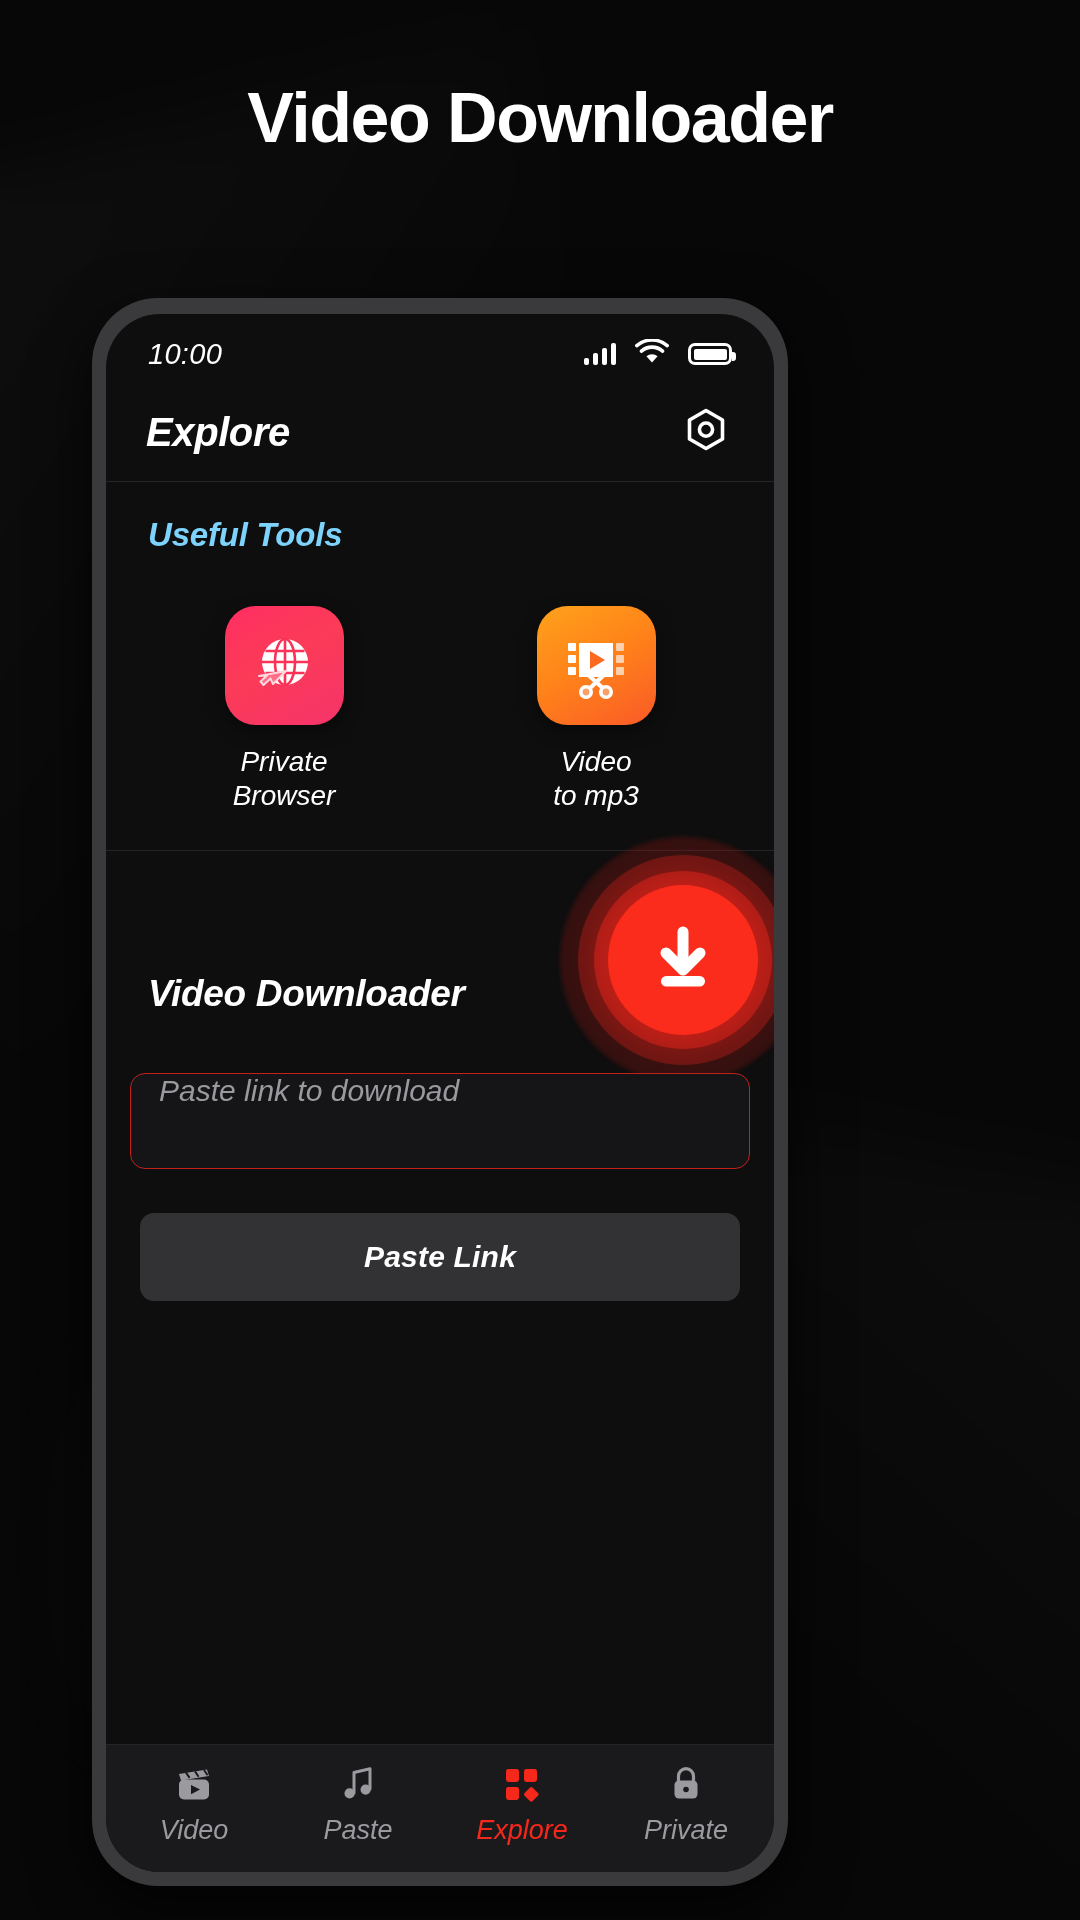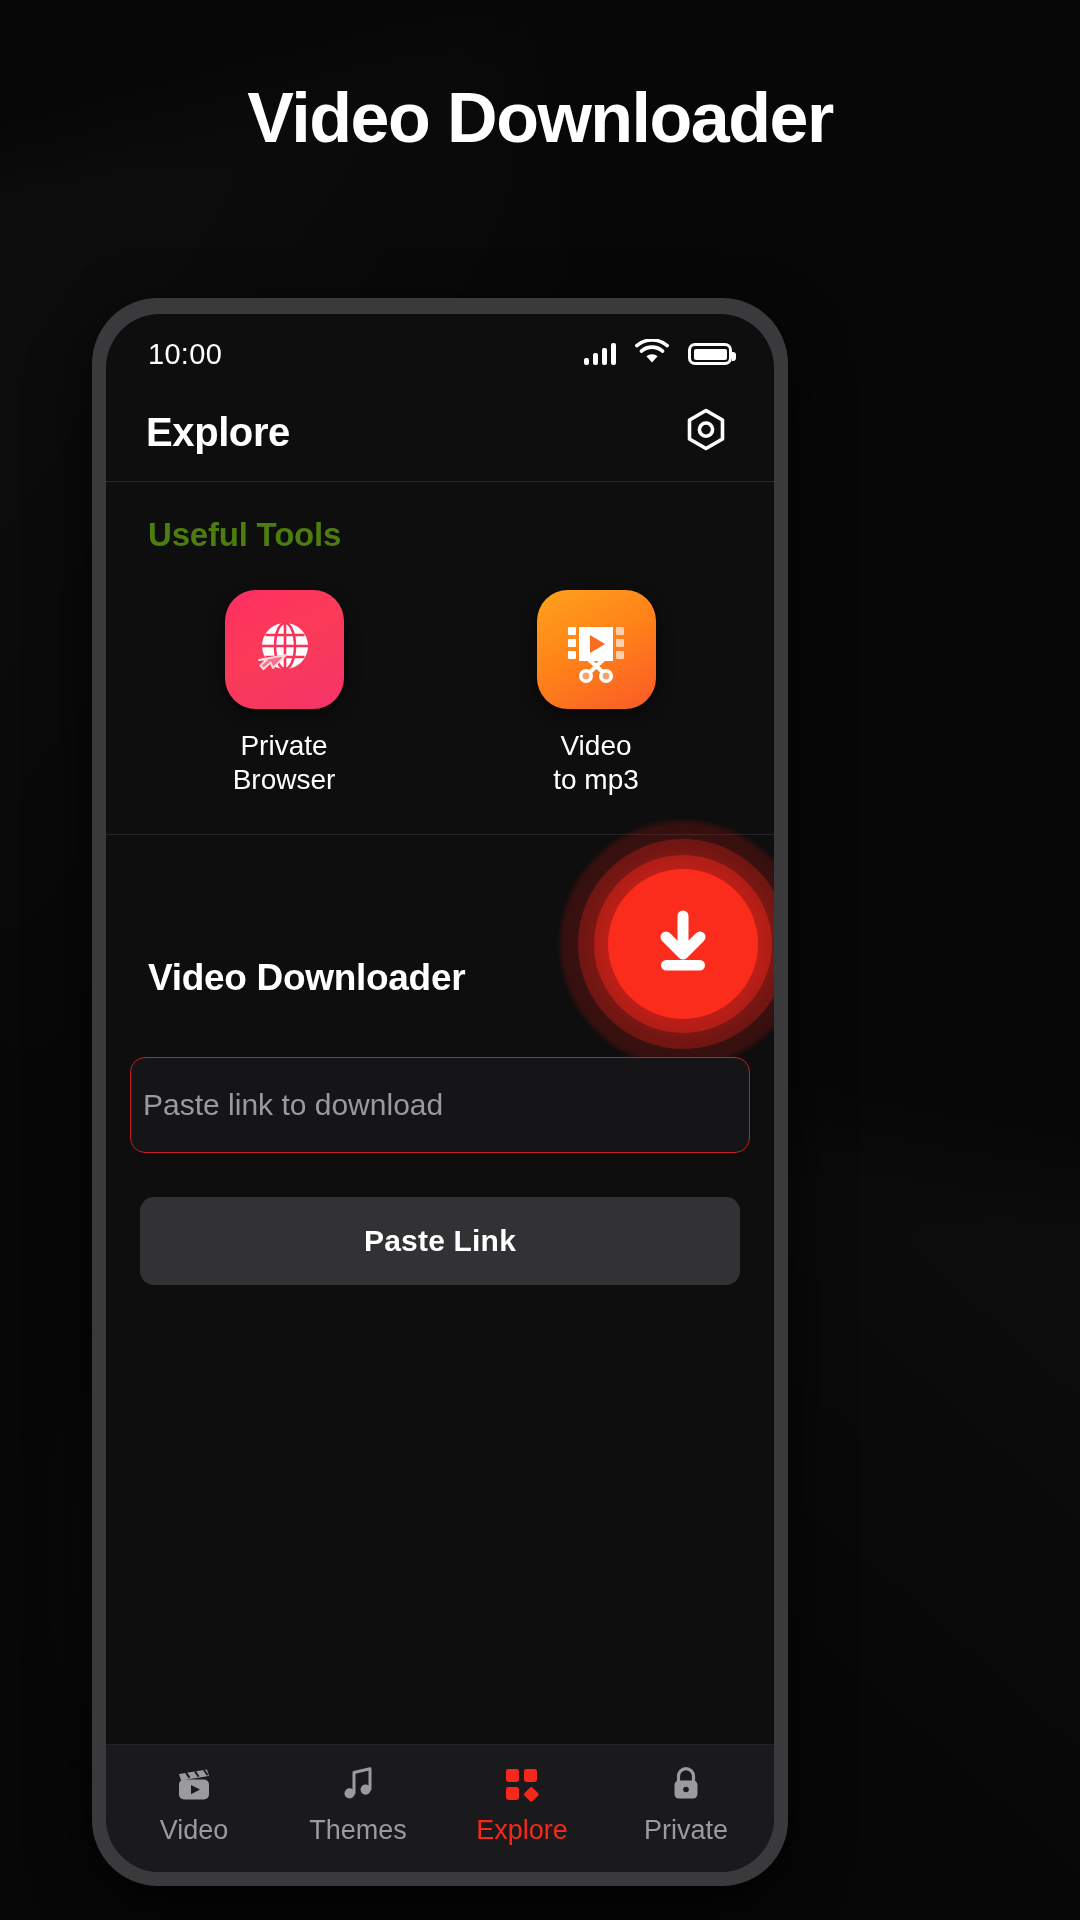--- a/index.html
+++ b/index.html
@@ -39,20 +39,21 @@
 
   
   .phone{
     position:absolute;
     left:92px; top:298px;
     width:696px; height:1588px;
     border-radius:66px;
     background:#3a3a3c;
     padding:16px 14px 14px 14px;
     box-shadow:0 22px 60px rgba(0,0,0,.75);
+    font-style:italic;
   }
   .screen{
     position:relative;
     width:100%; height:100%;
     border-radius:54px;
     background:#0e0e0f;
     overflow:hidden;
     display:flex; flex-direction:column;
   }
 
@@ -90,22 +91,22 @@
   .appbar-title{ color:#fff; font-size:40px; font-weight:700; letter-spacing:-.4px; }
   .gear-btn{ width:56px; height:56px; display:flex; align-items:center; justify-content:center; }
 
   
   .tools-section{
     flex:0 0 auto;
     padding:34px 0 36px 0;
     border-bottom:1px solid #232326;
   }
   .section-title{
-    color:#4d7c0f; font-size:33px; font-weight:700; letter-spacing:-.2px;
-    padding:0 42px; margin-bottom:36px;
+    color:#7dd3fc; font-size:33px; font-weight:700; letter-spacing:-.2px;
+    padding:0 42px; margin-bottom:52px;
   }
   .tools-row{ display:flex; justify-content:space-around; padding:0 22px; }
   .tool{ width:170px; display:flex; flex-direction:column; align-items:center; }
   .tool-icon{
     width:119px; height:119px; border-radius:31px;
     display:flex; align-items:center; justify-content:center;
     position:relative; overflow:hidden;
     box-shadow:0 6px 18px rgba(0,0,0,.45);
   }
   .ic-browser{ background:linear-gradient(150deg,#ff2e63 0%,#fb3b57 45%,#f6336b 100%); }
@@ -123,22 +124,22 @@
   }
   .dl-title{
     color:#fff; font-size:37px; font-weight:700; letter-spacing:-.3px;
     position:absolute; top:122px; left:42px;
   }
   .link-input{
     position:absolute; top:222px; left:24px; right:24px;
     height:96px; border-radius:15px;
     border:1.6px solid #c2211c;
     background:#151517;
-    display:flex; align-items:center;
-    padding:0 12px;
+    display:flex; 
+    padding:0 28px;
   }
   .link-input .ph{ color:#9a9a9e; font-size:30px; font-weight:400; }
   .btn-row{
     position:absolute; top:362px; left:34px; right:34px;
     display:flex; gap:23px;
   }
   .btn{
     height:88px; border-radius:14px;
     display:flex; align-items:center; justify-content:center;
     color:#fff; font-size:30px; font-weight:700; letter-spacing:.2px;
@@ -326,21 +327,21 @@
       </div>
 
       <div class="nav-item">
         <span class="nav-ico">
           <svg width="36" height="40" viewBox="0 0 36 40">
             <path d="M14 29 V8.5 L30 4.8 V25" stroke="#9b9b9f" stroke-width="3" fill="none" stroke-linecap="round" stroke-linejoin="round"></path>
             <circle cx="9.6" cy="29.4" r="5.1" fill="#9b9b9f"></circle>
             <circle cx="25.6" cy="25.6" r="5.1" fill="#9b9b9f"></circle>
           </svg>
         </span>
-        <span class="nav-label">Themes</span>
+        <span class="nav-label">Paste</span>
       </div>
 
       <div class="nav-item active">
         <span class="nav-ico">
           <svg width="40" height="40" viewBox="0 0 40 40">
             <rect x="4" y="5" width="13" height="13" rx="2.4" fill="#f5281b"></rect>
             <rect x="22" y="5" width="13" height="13" rx="2.4" fill="#f5281b"></rect>
             <rect x="4" y="23" width="13" height="13" rx="2.4" fill="#f5281b"></rect>
             <rect x="23.6" y="24.6" width="11.5" height="11.5" rx="2" transform="rotate(45 29.3 30.3)" fill="#f5281b"></rect>
           </svg>

